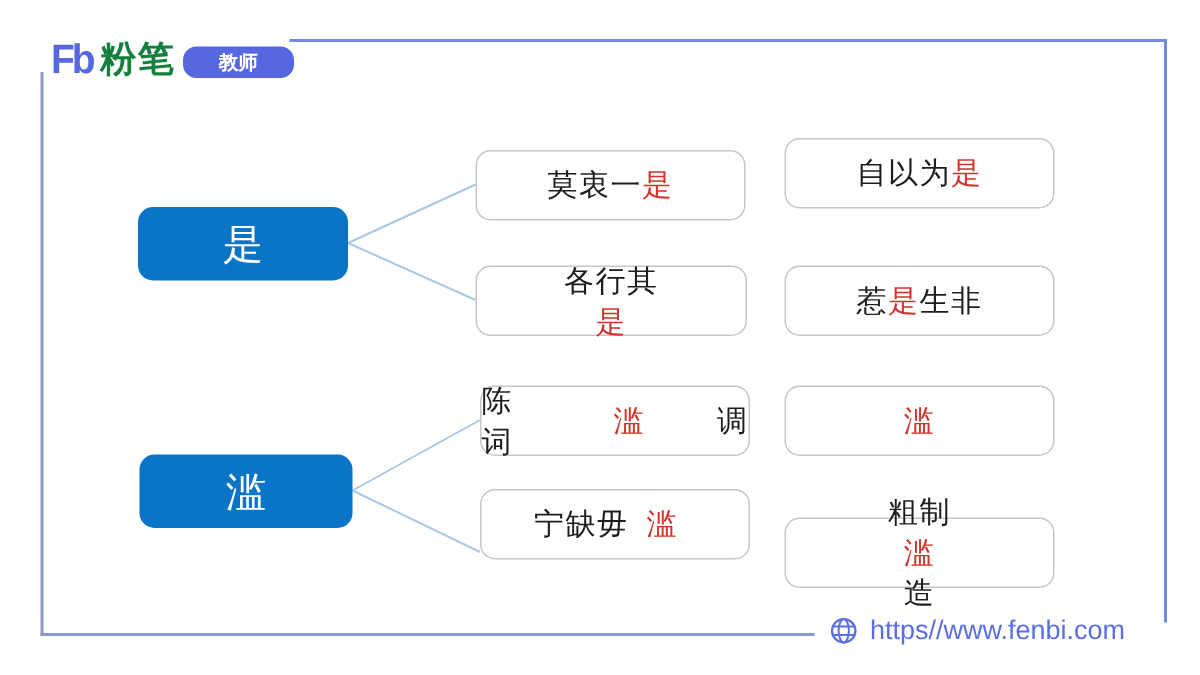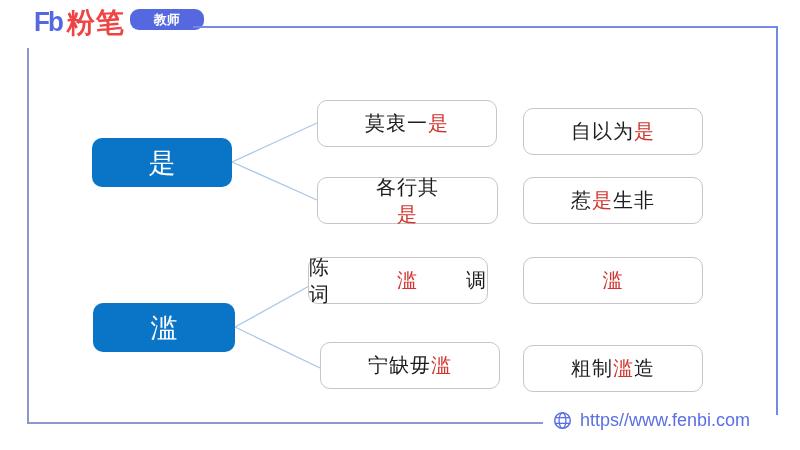--- a/index.html
+++ b/index.html
@@ -1,26 +1,26 @@
 <!DOCTYPE html>
 <html><head>
 <meta charset="utf-8">
 <style>
   html,body{margin:0;padding:0;background:#fff;}
   .stage{
     position:relative;width:800px;height:450px;overflow:hidden;background:#ffffff;
     font-family:"Liberation Sans",sans-serif;
   }
   
-  .logo{position:absolute;left:34px;top:9px;display:flex;align-items:flex-start;gap:5px;height:30px;}
+  .logo{position:absolute;left:34px;top:22px;display:flex;align-items:flex-end;gap:5px;height:30px;}
   .logo-mark{
     font-size:26px;font-weight:800;color:#5568e0;letter-spacing:-2px;line-height:1;
     transform:scaleY(1.05);
   }
-  .logo-brand{font-size:28px;font-weight:900;color:#ef4444;line-height:1;letter-spacing:1px;}
+  .logo-brand{font-size:24px;font-weight:900;color:#15803d;line-height:1;letter-spacing:1px;}
   .logo-badge{
     background:#5568e0;color:#ffffff;font-size:13px;font-weight:700;line-height:1;
     padding:4px 24px;border-radius:9px;
   }
   
   .frame{position:absolute;background:#7688e6;}
   .frame-top{left:193px;top:26px;width:585px;height:2px;}
   .frame-right{left:776px;top:26px;width:2px;height:389px;}
   .frame-left{left:27px;top:48px;width:2px;height:376px;background:#8d97cf;}
   .frame-bottom{left:27px;top:422px;width:516px;height:2px;background:#8d97cf;}
@@ -34,27 +34,27 @@
   .node-shi{left:92px;top:138px;width:140px;height:49px;}
   .node-lan{left:93px;top:303px;width:142px;height:49px;}
   
   .term{
     position:absolute;display:flex;align-items:center;justify-content:center;
     background:#ffffff;border:1px solid #c6c6c6;border-radius:10px;
     font-size:20px;color:#1d1d1f;height:45px;letter-spacing:1px;
   }
   .term .hl{color:#d0342c;}
   .t1{left:317px;top:100px;width:178px;}
-  .t2{left:523px;top:108px;width:178px;}
+  .t2{left:523px;top:92px;width:178px;}
   .t3{left:317px;top:177px;width:179px;flex-direction:column;}
   .t4{left:523px;top:177px;width:178px;}
-  .t5{left:308px;top:257px;width:178px;gap:48px;}
+  .t5{left:320px;top:257px;width:178px;gap:48px;}
   .t6{left:523px;top:257px;width:178px;}
-  .t7{left:320px;top:342px;width:178px;}
-  .t8{left:523px;top:345px;width:178px;}
+  .t7{left:320px;top:326px;width:178px;gap:12px;}
+  .t8{left:523px;top:345px;width:178px;flex-direction:column;}
   
   .footer{
     position:absolute;left:553px;top:410px;display:flex;align-items:center;gap:8px;
     color:#5b6fe4;font-size:18px;
   }
   .globe{display:block;}
 </style>
 </head>
 <body>
 

